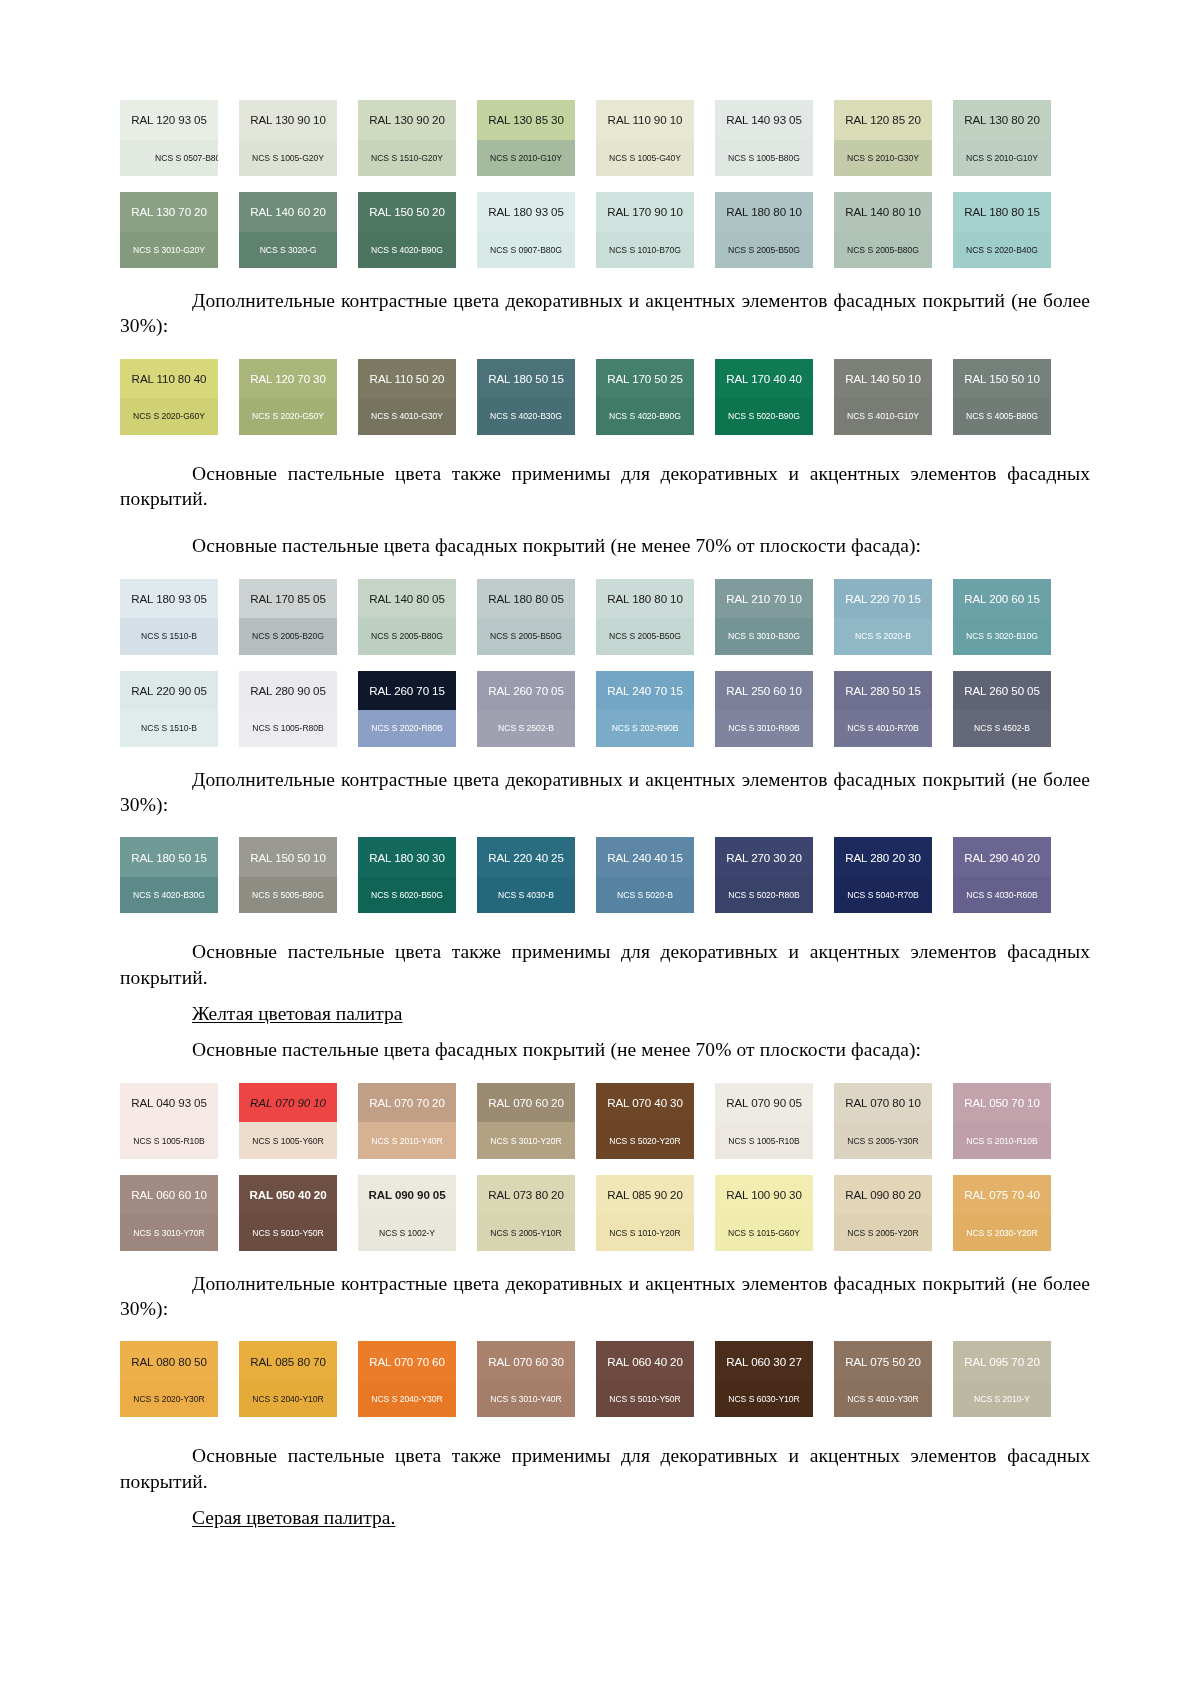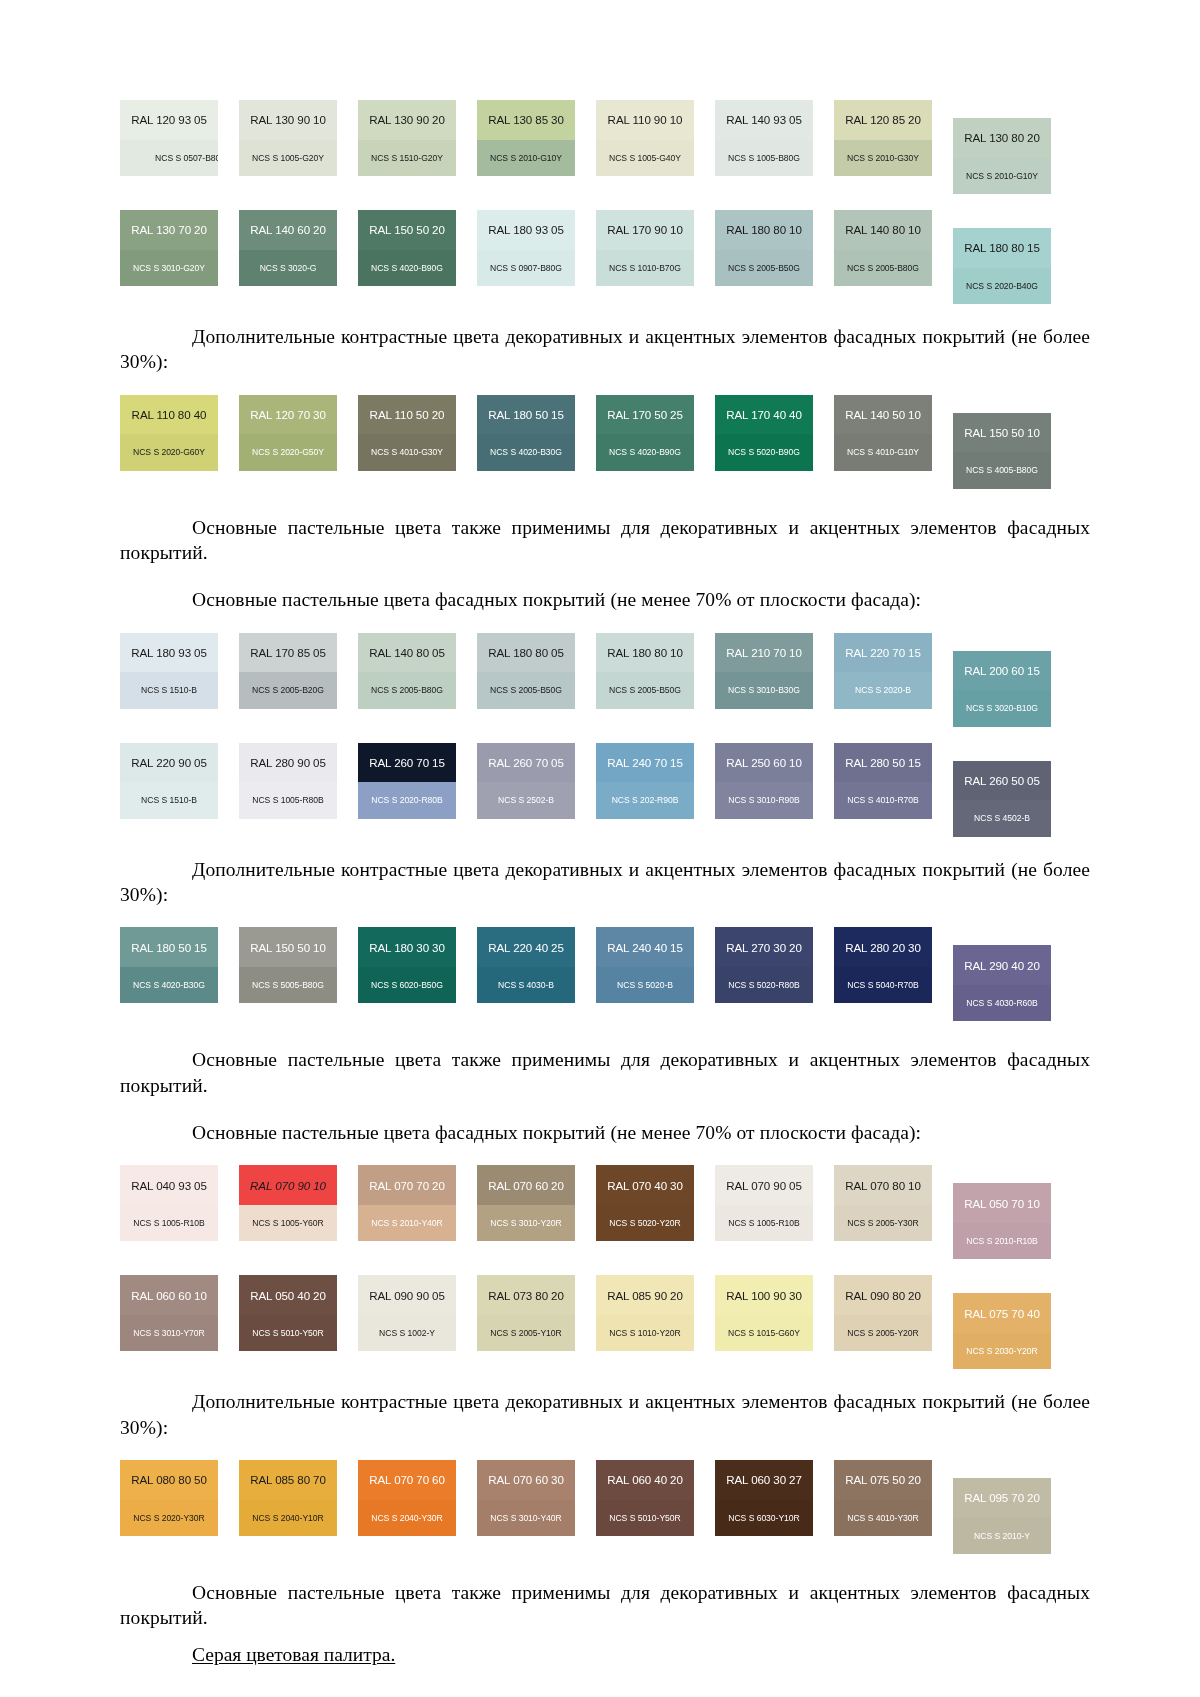--- a/index.html
+++ b/index.html
@@ -53,21 +53,21 @@
   .swatch{
     width:98px;
     height:76px;
     margin-right:21px;
     display:flex;
     flex-direction:column;
     overflow:hidden;
     flex:0 0 auto;
     position:relative;
   }
-  .swatch:last-child{margin-right:0;margin-top:18px;}
+  .swatch:last-child{margin-right:0;}
   .swatch .top{
     flex:0 0 52%;
     display:flex;
     align-items:center;
     justify-content:center;
   }
   .swatch .bot{
     flex:1 1 auto;
     display:flex;
     align-items:center;
@@ -529,20 +529,23 @@
         </div>
       </div>
   </div>
 
   <div class="spacer-l"></div>
 
   <p class="body">Основные пастельные цвета также применимы для декоративных и акцентных элементов фасадных покрытий.</p>
 
   <div class="spacer-s"></div>
 
+  <p class="sub-head">
+    <span class="u">Желтая цветовая палитра</span>
+  </p>
 
   <div class="spacer-s"></div>
 
   <p class="body noindent" style="text-indent:72px;">Основные пастельные цвета фасадных покрытий (не менее 70% от плоскости фасада):</p>
 
   <div class="spacer-m"></div>
 
   <div class="grid-block">
     <div class="swatch-row">
         <div class="swatch">
@@ -615,29 +618,29 @@
         <div class="swatch">
           <div class="top" style="background: rgb(160, 138, 130);">
             <span class="ral" style="color: rgb(255, 255, 255);">RAL 060 60 10</span>
           </div>
           <div class="bot" style="background: rgb(156, 134, 126);">
             <span class="ncs" style="color: rgb(255, 255, 255);">NCS S 3010-Y70R</span>
           </div>
         </div>
         <div class="swatch">
           <div class="top" style="background: rgb(110, 79, 68);">
-            <span class="ral" style="color: rgb(255, 255, 255);">RAL 050 40 20</span>
+            <span class="ral" style="color: rgb(255, 255, 255); font-weight: bold;">RAL 050 40 20</span>
           </div>
           <div class="bot" style="background: rgb(107, 76, 65);">
             <span class="ncs" style="color: rgb(255, 255, 255);">NCS S 5010-Y50R</span>
           </div>
         </div>
         <div class="swatch">
           <div class="top" style="background: rgb(235, 232, 222);">
-            <span class="ral" style="color: rgb(26, 26, 26);">RAL 090 90 05</span>
+            <span class="ral" style="color: rgb(26, 26, 26); font-weight: bold;">RAL 090 90 05</span>
           </div>
           <div class="bot" style="background: rgb(233, 230, 219); align-items: center;">
             <span class="ncs" style="color: rgb(26, 26, 26);">NCS S 1002-Y</span>
           </div>
         </div>
         <div class="swatch">
           <div class="top" style="background: rgb(218, 215, 181);">
             <span class="ral" style="color: rgb(26, 26, 26);">RAL 073 80 20</span>
           </div>
           <div class="bot" style="background: rgb(215, 212, 177);">

